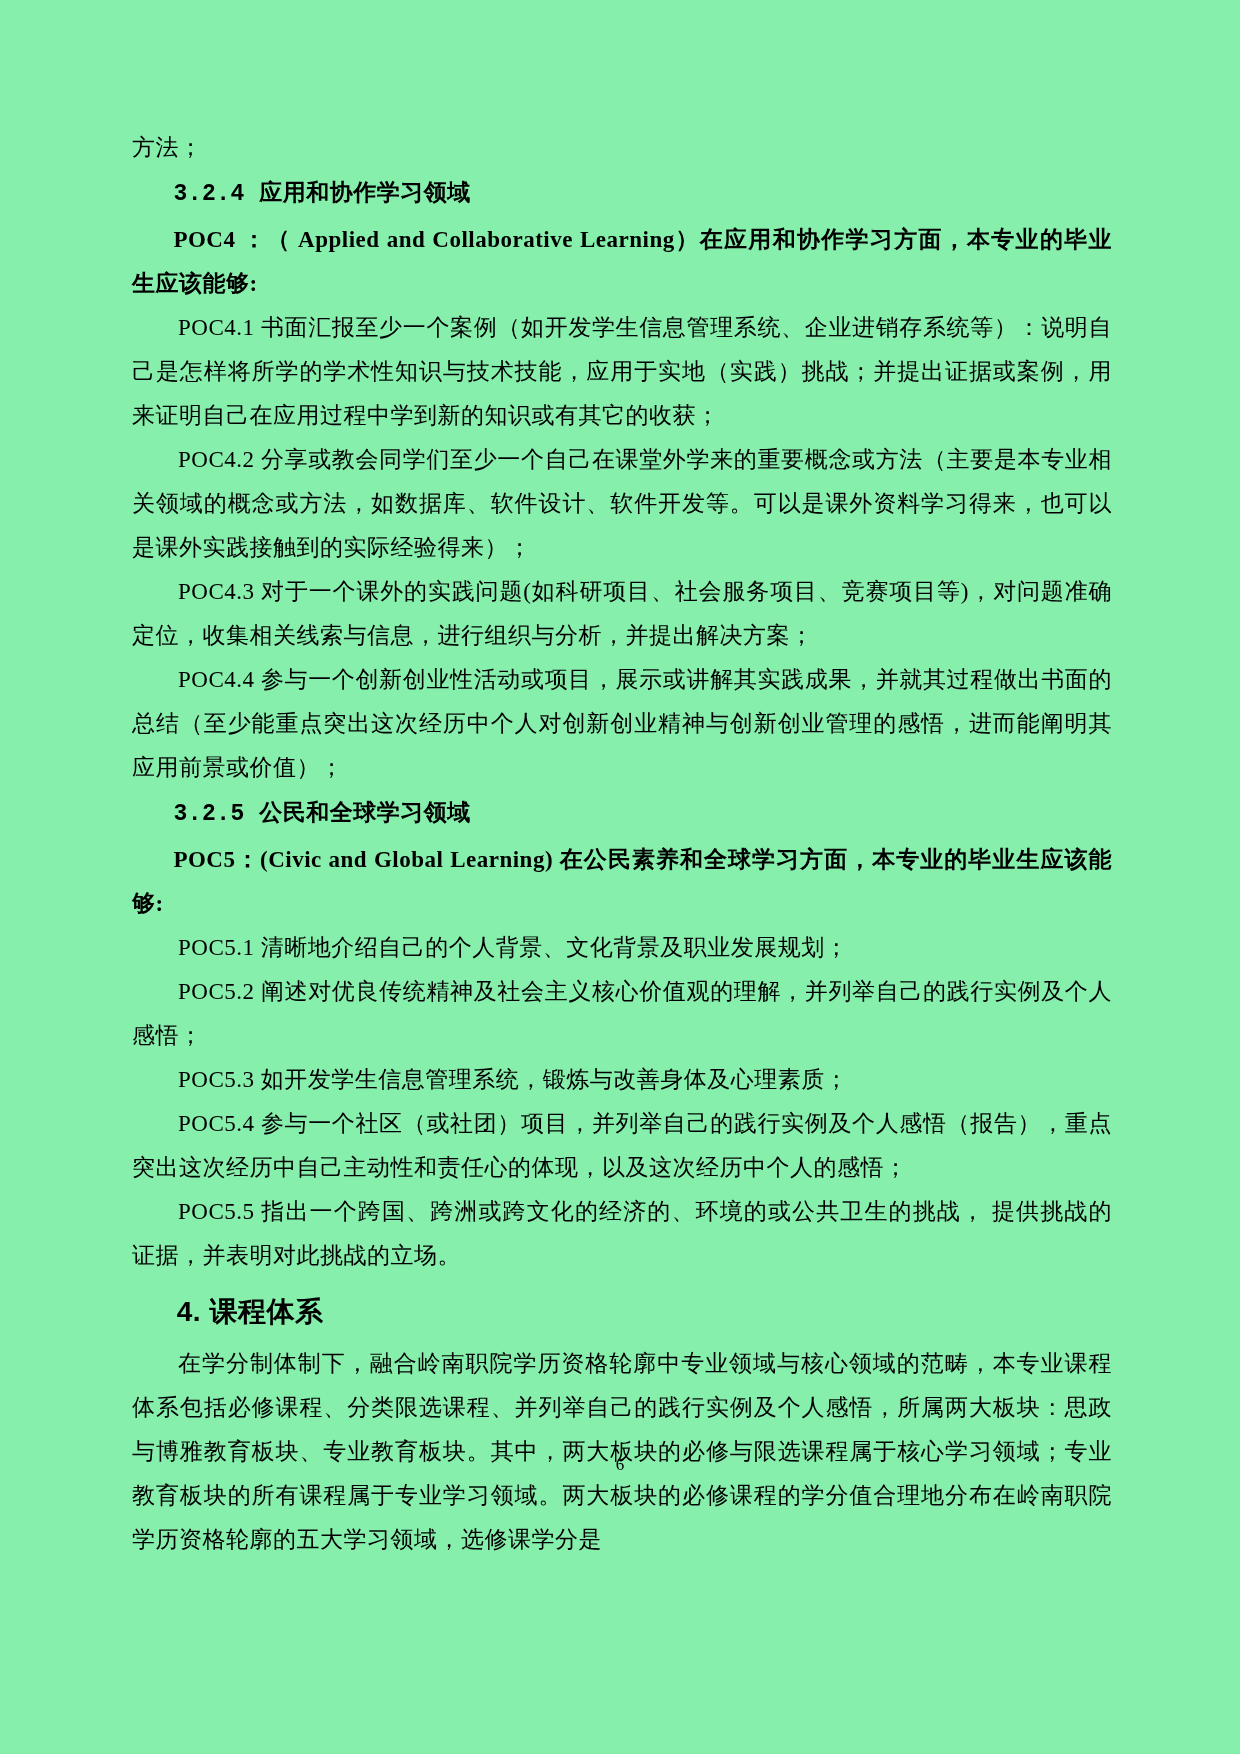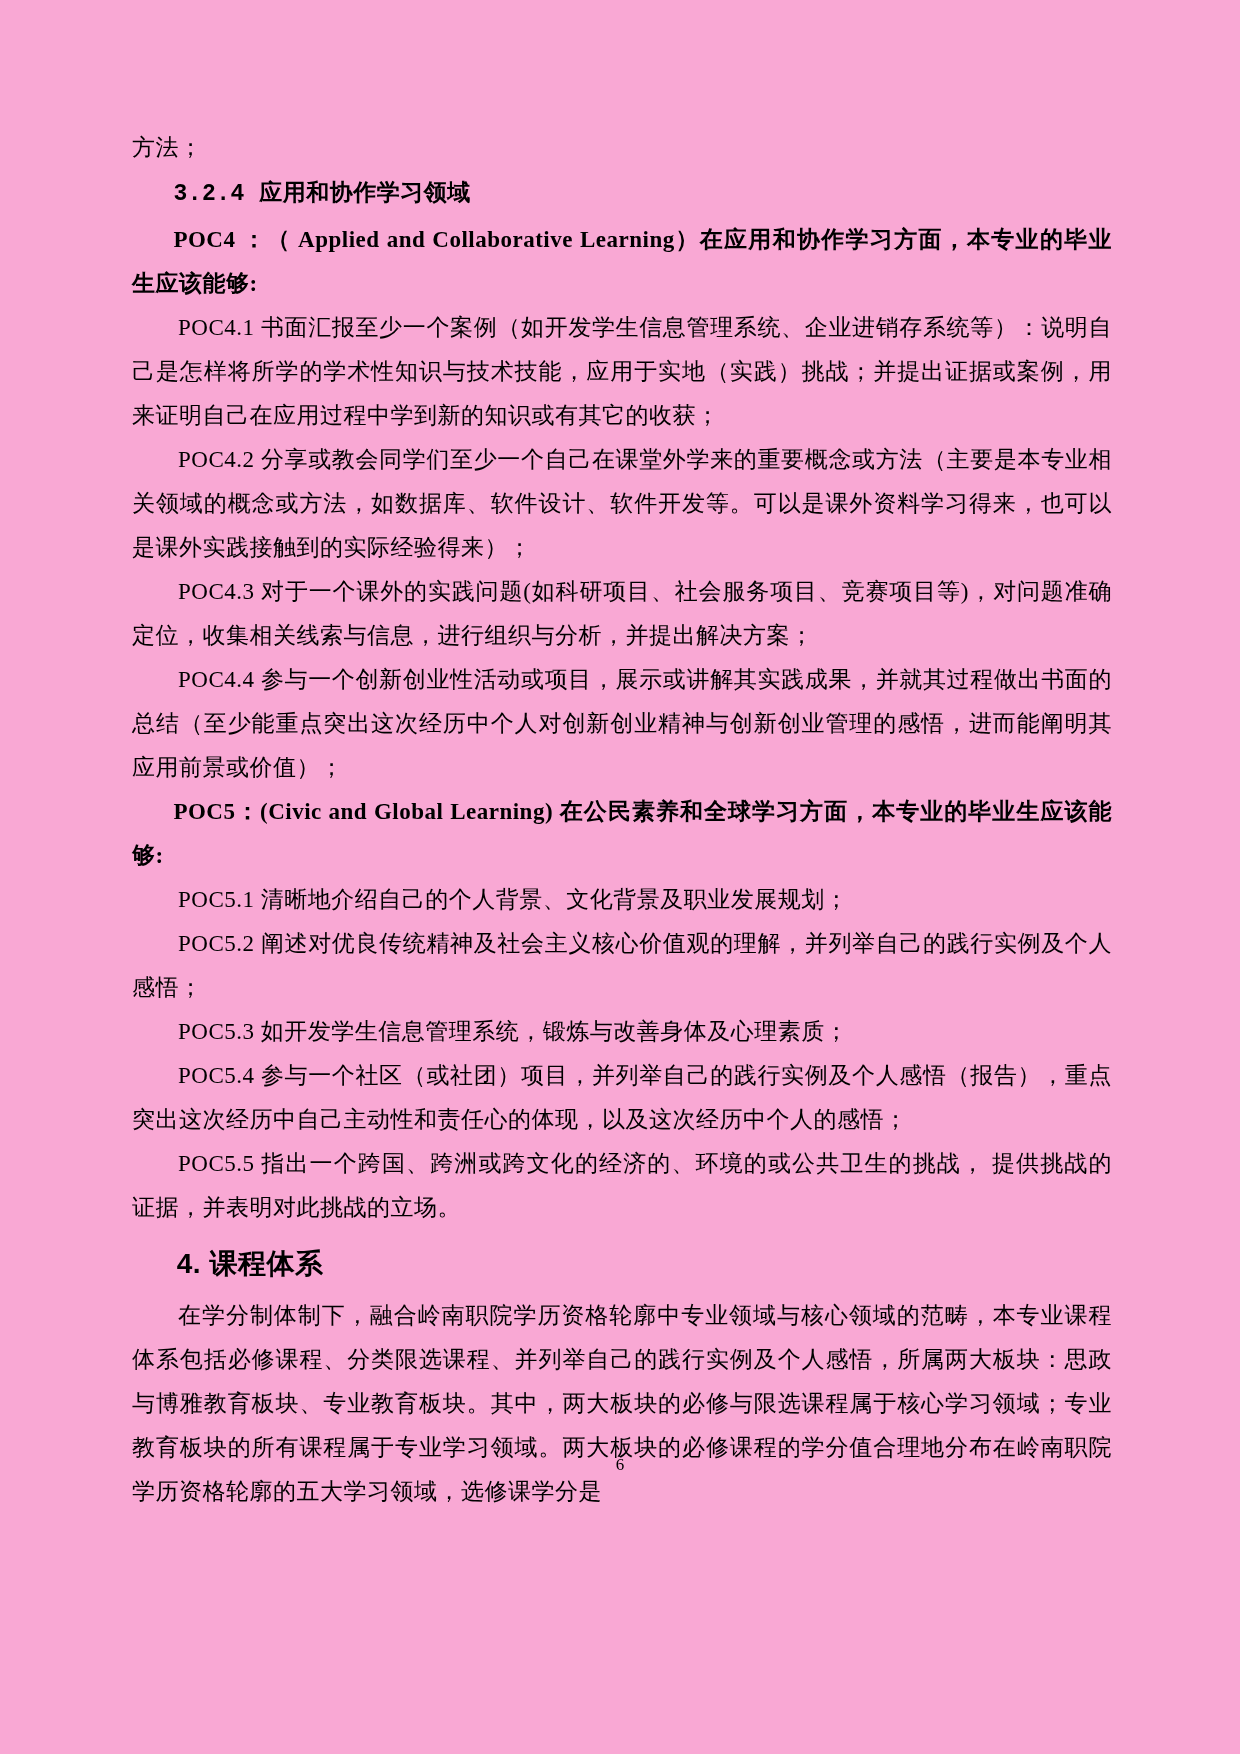--- a/index.html
+++ b/index.html
@@ -4,21 +4,21 @@
 <style>
   html, body {
     margin: 0;
     padding: 0;
     background: #ffffff;
   }
   .page {
     position: relative;
     width: 1240px;
     height: 1754px;
-    background: #f9a8d4;
+    background: #86efac;
     overflow: hidden;
     font-family: "Liberation Serif", "DejaVu Serif", serif;
     color: #000000;
   }
   .doc-content {
     position: absolute;
     top: 126px;
     left: 132px;
     width: 980px;
   }
@@ -72,20 +72,21 @@
 
 <div class="page">
   <div class="doc-content">
       <p class="blk body-noindent">方法；</p>
       <p class="blk h3">3.2.4 应用和协作学习领域</p>
       <p class="blk bold">POC4 ：（ Applied and Collaborative Learning）在应用和协作学习方面，本专业的毕业生应该能够:</p>
       <p class="blk body">POC4.1 书面汇报至少一个案例（如开发学生信息管理系统、企业进销存系统等）：说明自己是怎样将所学的学术性知识与技术技能，应用于实地（实践）挑战；并提出证据或案例，用来证明自己在应用过程中学到新的知识或有其它的收获；</p>
       <p class="blk body">POC4.2 分享或教会同学们至少一个自己在课堂外学来的重要概念或方法（主要是本专业相关领域的概念或方法，如数据库、软件设计、软件开发等。可以是课外资料学习得来，也可以是课外实践接触到的实际经验得来）；</p>
       <p class="blk body">POC4.3 对于一个课外的实践问题(如科研项目、社会服务项目、竞赛项目等)，对问题准确定位，收集相关线索与信息，进行组织与分析，并提出解决方案；</p>
       <p class="blk body">POC4.4 参与一个创新创业性活动或项目，展示或讲解其实践成果，并就其过程做出书面的总结（至少能重点突出这次经历中个人对创新创业精神与创新创业管理的感悟，进而能阐明其应用前景或价值）；</p>
+      <p class="blk h3">3.2.5 公民和全球学习领域</p>
       <p class="blk bold">POC5：(Civic and Global Learning) 在公民素养和全球学习方面，本专业的毕业生应该能够:</p>
       <p class="blk body">POC5.1 清晰地介绍自己的个人背景、文化背景及职业发展规划；</p>
       <p class="blk body">POC5.2 阐述对优良传统精神及社会主义核心价值观的理解，并列举自己的践行实例及个人感悟；</p>
       <p class="blk body">POC5.3 如开发学生信息管理系统，锻炼与改善身体及心理素质；</p>
       <p class="blk body">POC5.4 参与一个社区（或社团）项目，并列举自己的践行实例及个人感悟（报告），重点突出这次经历中自己主动性和责任心的体现，以及这次经历中个人的感悟；</p>
       <p class="blk body">POC5.5 指出一个跨国、跨洲或跨文化的经济的、环境的或公共卫生的挑战， 提供挑战的证据，并表明对此挑战的立场。</p>
       <p class="blk h2">4. 课程体系</p>
       <p class="blk body">在学分制体制下，融合岭南职院学历资格轮廓中专业领域与核心领域的范畴，本专业课程体系包括必修课程、分类限选课程、并列举自己的践行实例及个人感悟，所属两大板块：思政与博雅教育板块、专业教育板块。其中，两大板块的必修与限选课程属于核心学习领域；专业教育板块的所有课程属于专业学习领域。两大板块的必修课程的学分值合理地分布在岭南职院学历资格轮廓的五大学习领域，选修课学分是</p>
     </div>
   <div class="page-footer">6</div>

